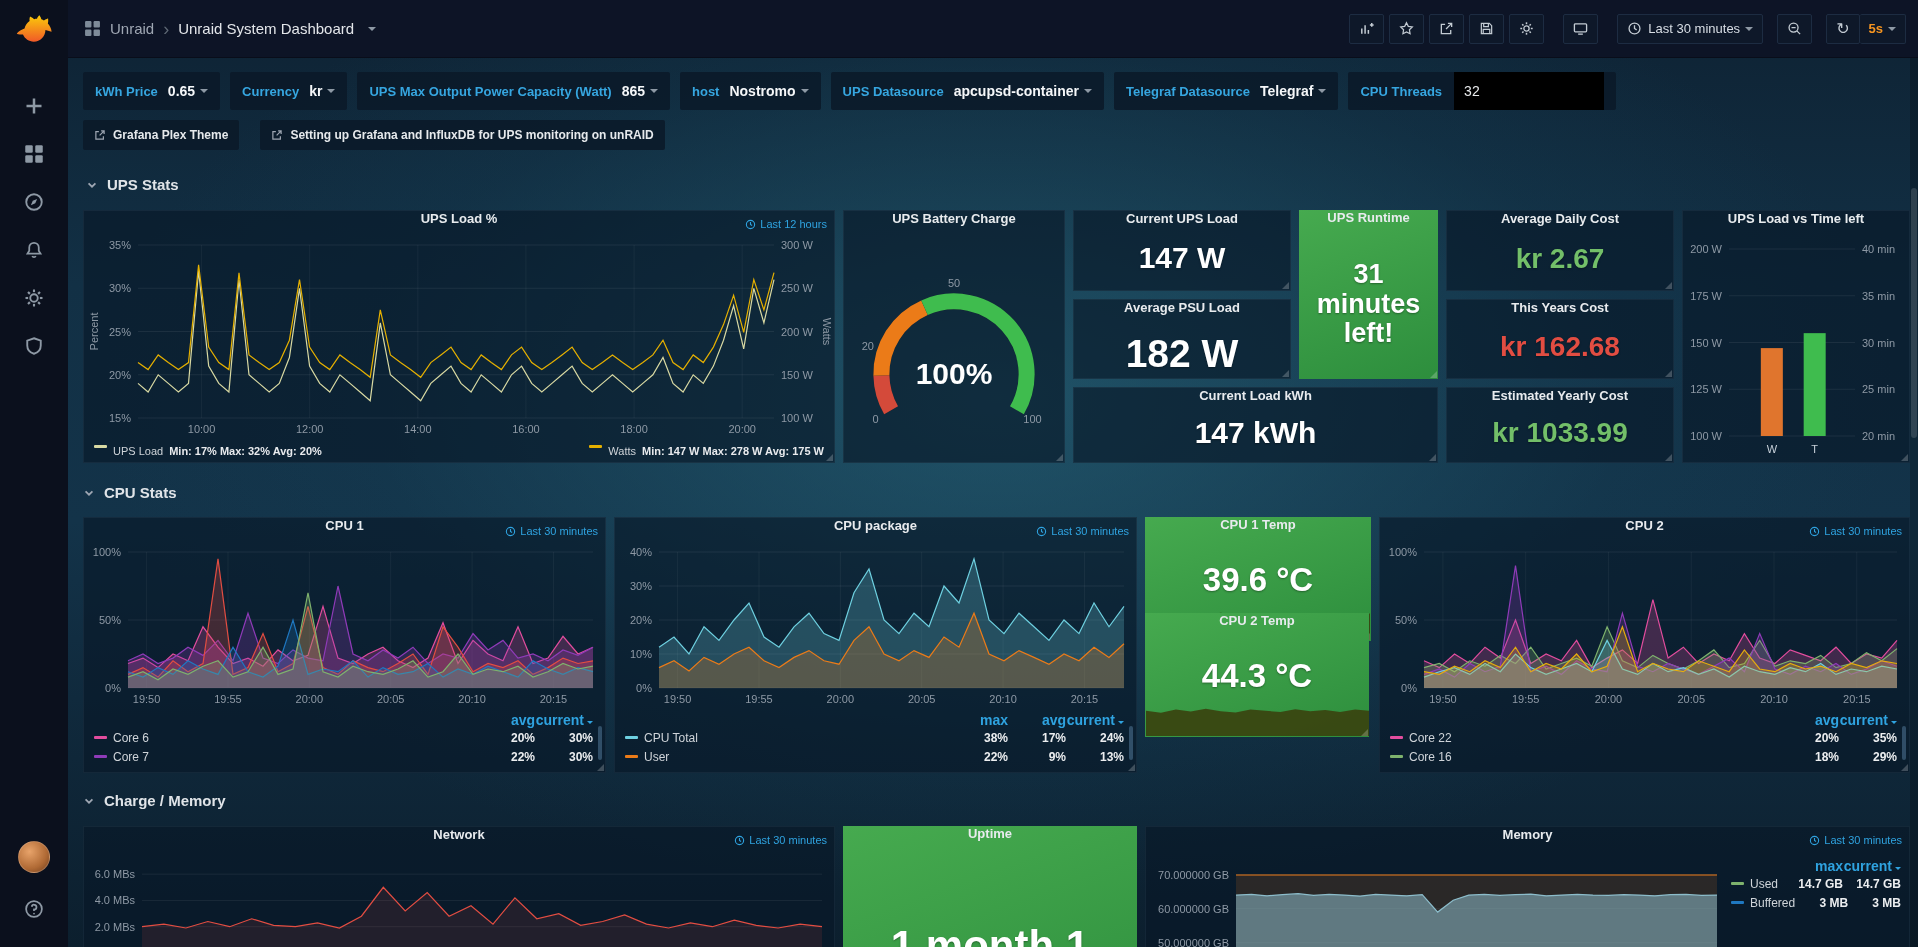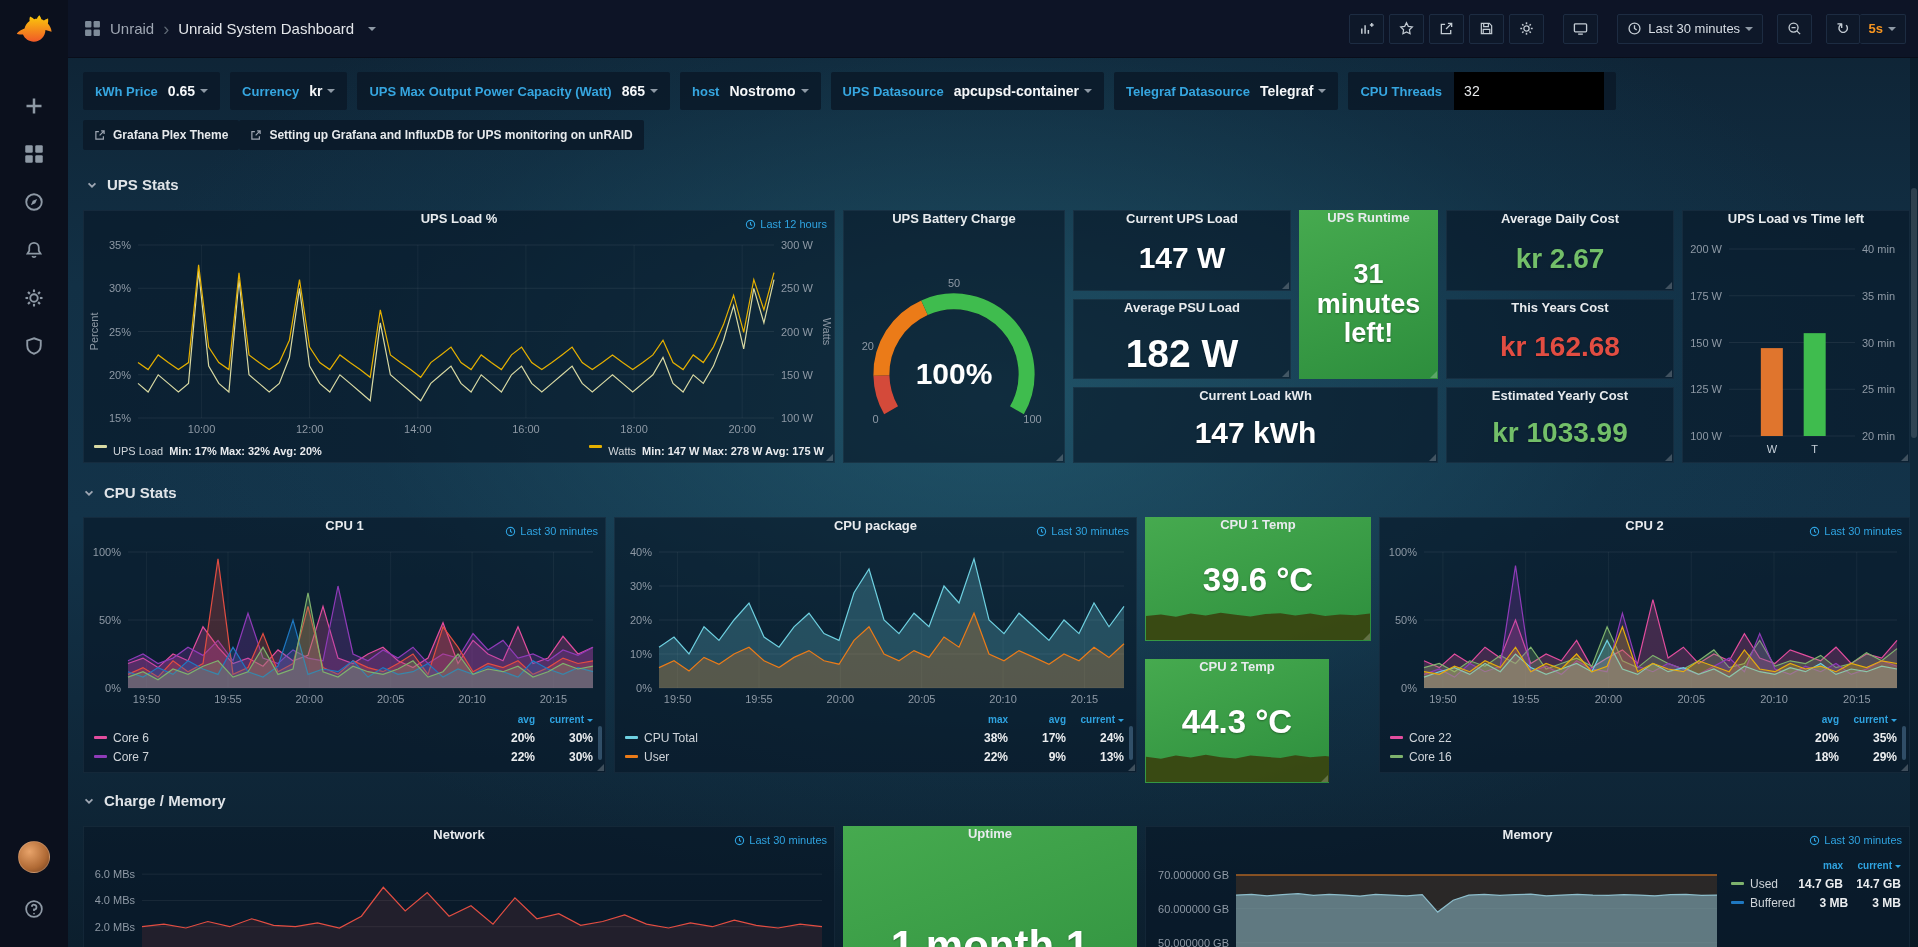--- a/index.html
+++ b/index.html
@@ -38,21 +38,21 @@
 .interval{color:#f79520;font-weight:bold}
 .refresh-glyph{font-size:16px;line-height:1}
 
 
 .var-row{position:absolute;left:83px;top:72px;display:flex;align-items:center;z-index:10}
 .chip{height:38px;background:rgba(11,25,40,.85);display:flex;align-items:center;padding:0 12px;margin-right:10px;border-radius:2px;cursor:pointer}
 .chip-lbl{color:#36a6e0;font-size:13px;font-weight:bold;margin-right:10px;white-space:nowrap}
 .chip-val{color:#f5f7f9;font-size:14px;font-weight:bold;white-space:nowrap}
 .cpu-input{width:150px;height:38px;background:#000;color:#e8eaec;font-size:14px;display:flex;align-items:center;padding:0 10px;margin-left:2px}
 .links-row{position:absolute;left:83px;top:120px;display:flex;align-items:center;z-index:10}
-.linkchip{height:30px;background:rgba(11,25,40,.85);display:flex;align-items:center;gap:7px;padding:0 11px;margin-right:0;font-size:12px;font-weight:bold;color:#e6e9ec;border-radius:2px;cursor:pointer}
+.linkchip{height:30px;background:rgba(11,25,40,.85);display:flex;align-items:center;gap:7px;padding:0 11px;margin-right:21px;font-size:12px;font-weight:bold;color:#e6e9ec;border-radius:2px;cursor:pointer}
 .linkchip svg{width:12px;height:12px;color:#9fa7b3}
 
 
 .sec{position:absolute;display:flex;align-items:center;gap:9px;color:#e0e4e8;font-size:15px;font-weight:bold;cursor:pointer;z-index:5}
 .sec svg{width:12px;height:12px;color:#9fa7b3}
 .panel{position:absolute;background:rgba(8,24,39,.64);border:1px solid rgba(151,198,232,.07);overflow:hidden}
 .panel.green{background:linear-gradient(160deg,#46aa4f 0%,#2d8e3d 100%);border:none}
 .p-hd{height:26px;position:relative;display:flex;align-items:flex-start;justify-content:center}
 .p-title{font-size:13px;font-weight:bold;color:#e8ebee;cursor:pointer;white-space:nowrap}
 .p-time{position:absolute;right:7px;top:7px;display:flex;align-items:center;gap:4px;color:#2fa3e0;font-size:11px;cursor:pointer}
@@ -64,21 +64,21 @@
 .rsz{position:absolute;right:1px;bottom:1px;width:0;height:0;border-left:7px solid transparent;border-bottom:7px solid rgba(255,255,255,.22);cursor:nwse-resize}
 .spark{position:absolute;left:1px;right:1px;bottom:1px;height:44px}
 
 
 .ups-leg{position:absolute;left:10px;right:10px;bottom:5px;display:flex;justify-content:space-between;align-items:center;font-size:11px}
 .ul-item{display:flex;gap:6px;color:#cfd4d9;cursor:pointer}
 .ul-stats{font-weight:bold;color:#e9ebee}
 .lg-mark{width:13px;height:3px;border-radius:1px;flex:none}
 .lgt{position:absolute;left:10px;right:12px;bottom:6px;font-size:12px}
 .lg-row{display:flex;align-items:center;height:19px}
-.lg-head{height:17px;font-size:10px;font-weight:bold}
+.lg-head{height:17px;font-size:14px;font-weight:bold}
 .lg-name{flex:1;display:flex;align-items:center;gap:6px;color:#cfd4d9;cursor:pointer}
 .lg-val{width:58px;text-align:right;color:#eceef0;font-weight:bold}
 .lg-head .lg-val{color:#2fa3e0}
 .lg-head .lg-val:last-child::after{content:'';display:inline-block;border:3px solid transparent;border-top-color:#2fa3e0;margin-left:3px;transform:translateY(2px)}
 .lgt-side{position:absolute;right:8px;top:30px;width:170px;font-size:12px}
 .lg-scroll{position:absolute;right:3px;bottom:12px;width:4px;height:34px;background:rgba(120,170,210,.35);border-radius:2px;cursor:pointer}
 
 
 .wsb{position:absolute;right:0;top:58px;bottom:0;width:8px;background:rgba(0,0,0,.22);z-index:35}
 .wsb-thumb{position:absolute;right:1px;top:130px;width:6px;height:250px;background:rgba(255,255,255,.14);border-radius:3px;cursor:grab}
@@ -629,21 +629,21 @@
       </div>
     <div class="spark">
         <svg width="224" height="44" viewBox="0 0 224 44">
           <path d="M0,44L0.0,20.0L14.9,18.4L29.9,20.8L44.8,17.6L59.7,19.6L74.7,16.8L89.6,18.8L104.5,20.4L119.5,18.0L134.4,17.2L149.3,19.6L164.3,17.6L179.2,20.0L194.1,18.4L209.1,19.2L224.0,17.6L224,44Z" fill="#3a430f" fill-opacity="0.92"></path>
         </svg>
       </div>
     <div class="stat-value" style="top:44px;font-size:33px">39.6 °C</div>
     <div class="rsz"></div>
   </div>
 
-  <div class="panel green" style="left:1145px;top:659px;width:184px;height:124px">
+  <div class="panel green" style="left:1145px;top:613px;width:224px;height:124px">
     <div class="p-hd">
         <span class="p-title">CPU 2 Temp</span>
       </div>
     <div class="spark">
         <svg width="224" height="44" viewBox="0 0 224 44">
           <path d="M0,44L0.0,18.8L14.9,20.8L29.9,17.6L44.8,19.6L59.7,16.8L74.7,19.2L89.6,20.4L104.5,17.6L119.5,18.8L134.4,20.0L149.3,17.2L164.3,19.2L179.2,18.0L194.1,20.0L209.1,17.6L224.0,18.8L224,44Z" fill="#3a430f" fill-opacity="0.92"></path>
         </svg>
       </div>
     <div class="stat-value" style="top:44px;font-size:33px">44.3 °C</div>
     <div class="rsz"></div>

